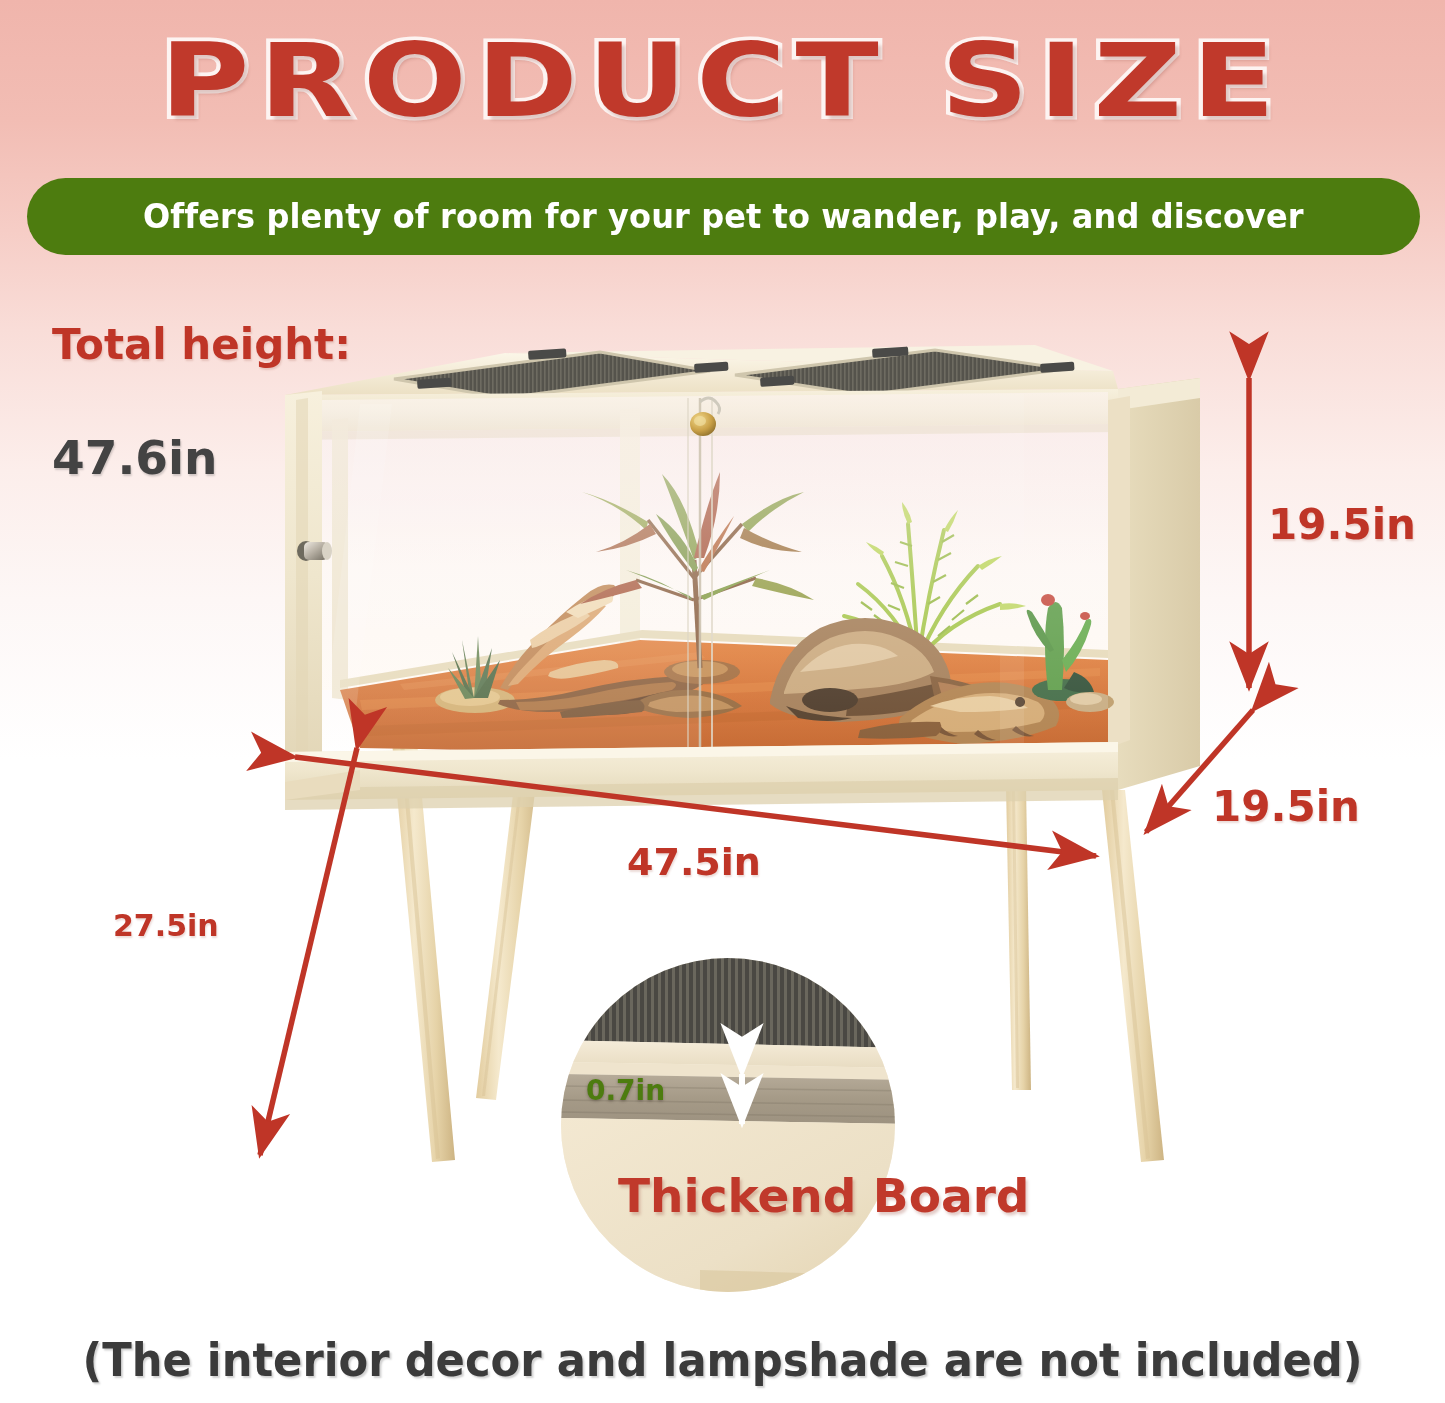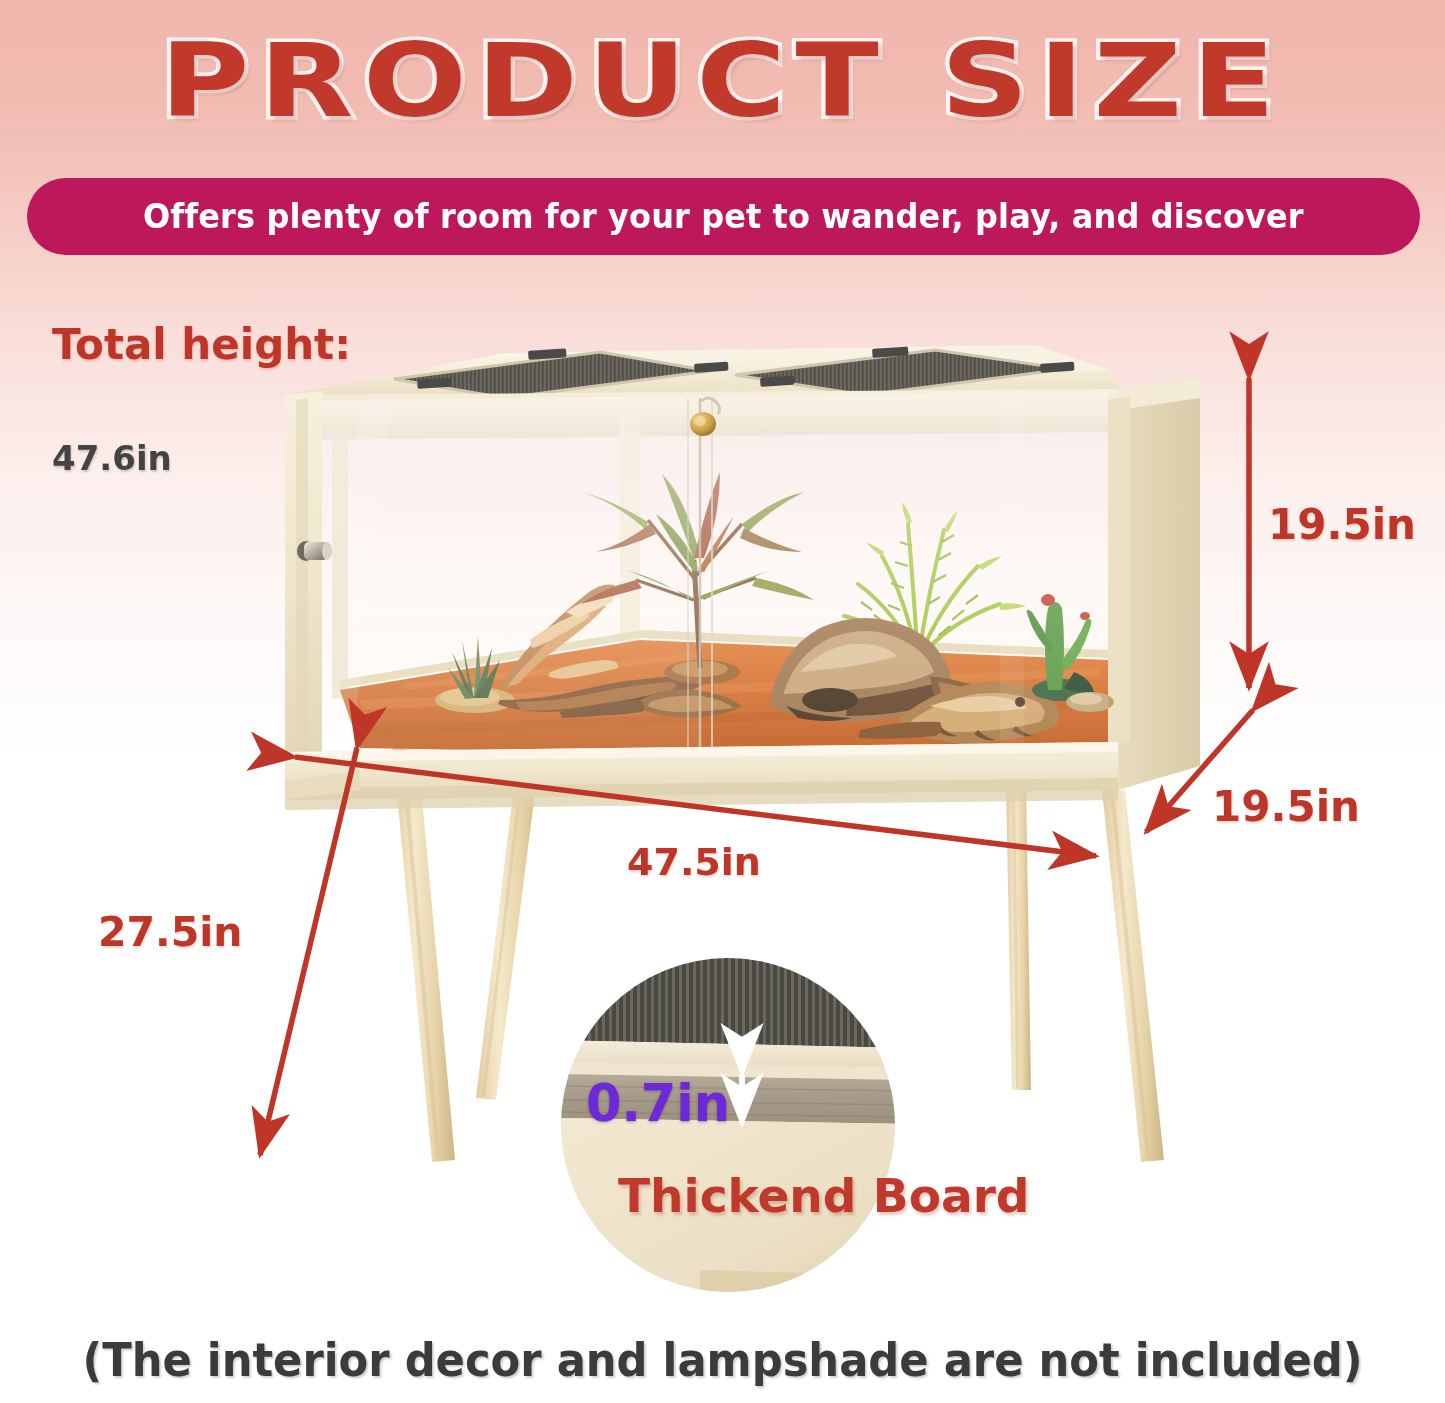--- a/index.html
+++ b/index.html
@@ -49,21 +49,21 @@
     white-space: nowrap;
   }
 
   #subtitle-pill {
     position: absolute;
     top: 178px;
     left: 27px;
     width: 1393px;
     height: 77px;
     border-radius: 40px;
-    background: #be185d;
+    background: #4d7c0f;
     display: flex;
     align-items: center;
     justify-content: center;
   }
   #subtitle-text {
     color: #ffffff;
     font-size: 33px;
     font-weight: 700;
     letter-spacing: 0.1px;
     font-family: "DejaVu Sans", sans-serif;
@@ -80,30 +80,30 @@
     white-space: nowrap;
     text-shadow: 1px 2px 2px rgba(150,60,45,0.18);
   }
   #total-height-label {
     top: 318px; left: 52px;
     font-size: 42px; line-height: 54px; text-align: center;
   }
   #total-height-value {
     position: absolute;
     top: 430px; left: 52px;
-    font-size: 34px; line-height: 56px;
+    font-size: 47px; line-height: 56px;
     font-weight: 700;
     font-family: "DejaVu Sans", sans-serif;
     color: #434343;
     text-shadow: 1px 2px 2px rgba(60,60,60,0.22);
   }
   #depth-height-label { top: 500px; left: 1268px; font-size: 42px; }
   #depth-label        { top: 782px; left: 1212px; font-size: 42px; }
   #width-label        { top: 840px; left: 627px;  font-size: 38px; }
-  #leg-height-label   { top: 908px; left: 98px;  font-size: 41px; }
+  #leg-height-label   { top: 908px; left: 113px;  font-size: 30px; }
 
   
   #disclaimer {
     position: absolute;
     top: 1333px;
     left: 0;
     width: 1445px;
     text-align: center;
     font-family: "DejaVu Sans", sans-serif;
     font-weight: 700;
@@ -114,22 +114,22 @@
     white-space: nowrap;
   }
 
   
   #scene { position: absolute; inset: 0; }
 
   
   #thickness-label {
     position: absolute;
     top: 1074px; left: 586px;
-    font-size: 51px; font-weight: 700;
-    color: #6d28d9;
+    font-size: 28px; font-weight: 700;
+    color: #4d7c0f;
     font-family: "DejaVu Sans", sans-serif;
     text-shadow: 0 1px 3px rgba(60,50,40,0.45);
   }
   #board-caption {
     position: absolute;
     top: 1168px; left: 618px;
     font-size: 47px; font-weight: 700;
     color: #c0392b;
     font-family: "DejaVu Sans", sans-serif;
     text-shadow: 2px 3px 3px rgba(150,70,55,0.28);

